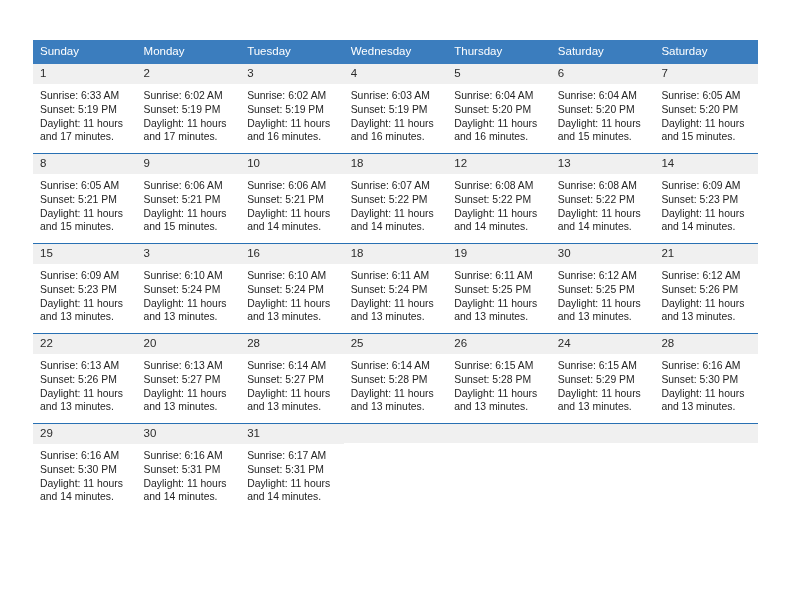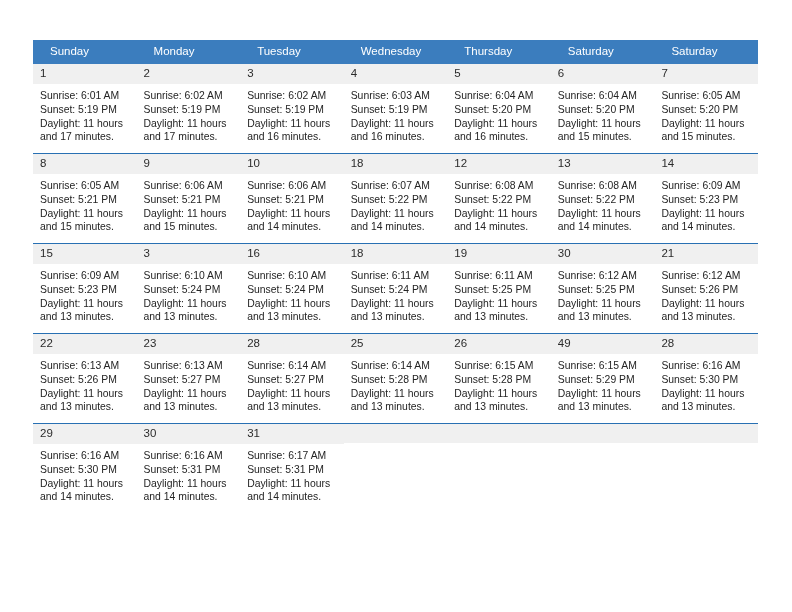--- a/index.html
+++ b/index.html
@@ -90,21 +90,21 @@
     width: 725px;
     border-collapse: collapse;
     table-layout: fixed;
   }
   table.cal th {
     background: #3b7dbe;
     color: #ffffff;
     font-size: 11.5px;
     font-weight: normal;
     text-align: left;
-    padding: 5px 0 6px 17px;
+    padding: 5px 0 6px 7px;
     border: none;
     line-height: 1.15;
   }
   table.cal td {
     vertical-align: top;
     padding: 0;
     border: none;
     border-top: 1px solid #2870b3;
     height: 89px;
   }
@@ -154,21 +154,21 @@
           <th>Thursday</th>
           <th>Saturday</th>
           <th>Saturday</th>
         </tr>
       </thead>
       <tbody id="cal-body">
           <tr class="week">
             <td>
               <div class="daynum">1</div>
               <div class="info">
-                <div>Sunrise: 6:01 AM</div>
+                <div>Sunrise: 6:33 AM</div>
                 <div>Sunset: 5:19 PM</div>
                 <div>Daylight: 11 hours</div>
                 <div>and 17 minutes.</div>
               </div>
             </td>
             <td>
               <div class="daynum">2</div>
               <div class="info">
                 <div>Sunrise: 6:02 AM</div>
                 <div>Sunset: 5:19 PM</div>
@@ -356,21 +356,21 @@
             <td>
               <div class="daynum">22</div>
               <div class="info">
                 <div>Sunrise: 6:13 AM</div>
                 <div>Sunset: 5:26 PM</div>
                 <div>Daylight: 11 hours</div>
                 <div>and 13 minutes.</div>
               </div>
             </td>
             <td>
-              <div class="daynum">23</div>
+              <div class="daynum">20</div>
               <div class="info">
                 <div>Sunrise: 6:13 AM</div>
                 <div>Sunset: 5:27 PM</div>
                 <div>Daylight: 11 hours</div>
                 <div>and 13 minutes.</div>
               </div>
             </td>
             <td>
               <div class="daynum">28</div>
               <div class="info">
@@ -392,21 +392,21 @@
             <td>
               <div class="daynum">26</div>
               <div class="info">
                 <div>Sunrise: 6:15 AM</div>
                 <div>Sunset: 5:28 PM</div>
                 <div>Daylight: 11 hours</div>
                 <div>and 13 minutes.</div>
               </div>
             </td>
             <td>
-              <div class="daynum">49</div>
+              <div class="daynum">24</div>
               <div class="info">
                 <div>Sunrise: 6:15 AM</div>
                 <div>Sunset: 5:29 PM</div>
                 <div>Daylight: 11 hours</div>
                 <div>and 13 minutes.</div>
               </div>
             </td>
             <td>
               <div class="daynum">28</div>
               <div class="info">

